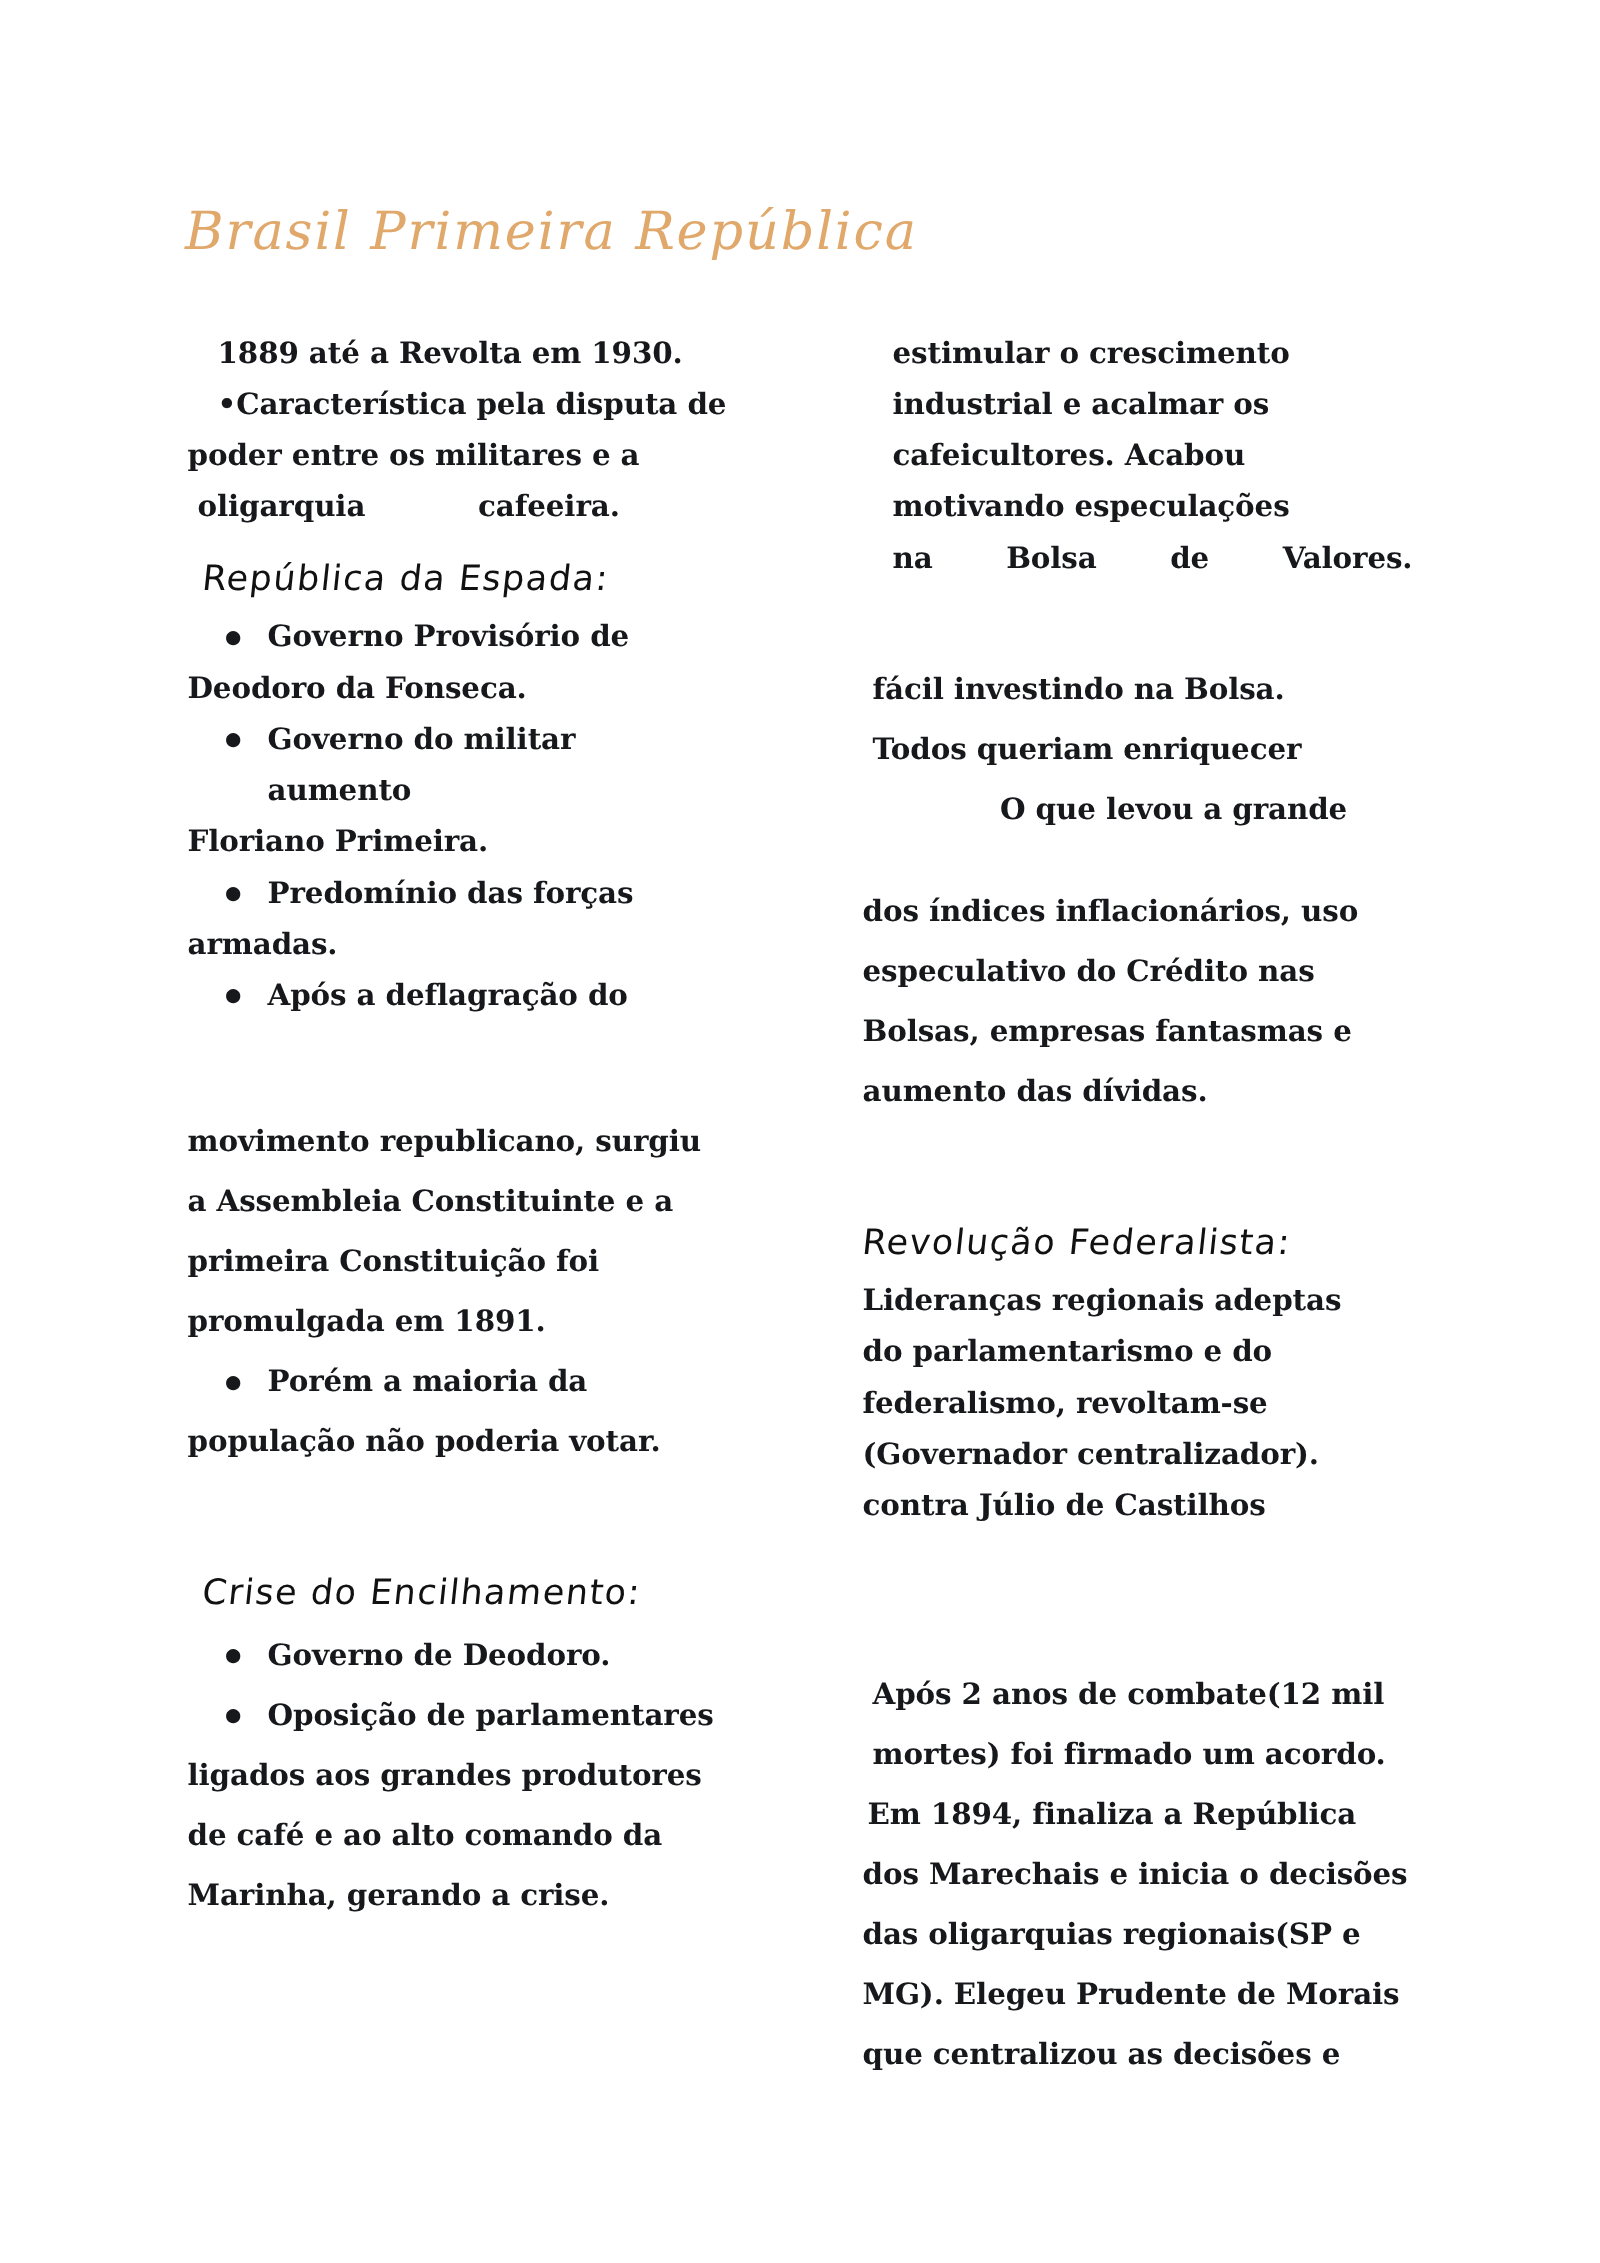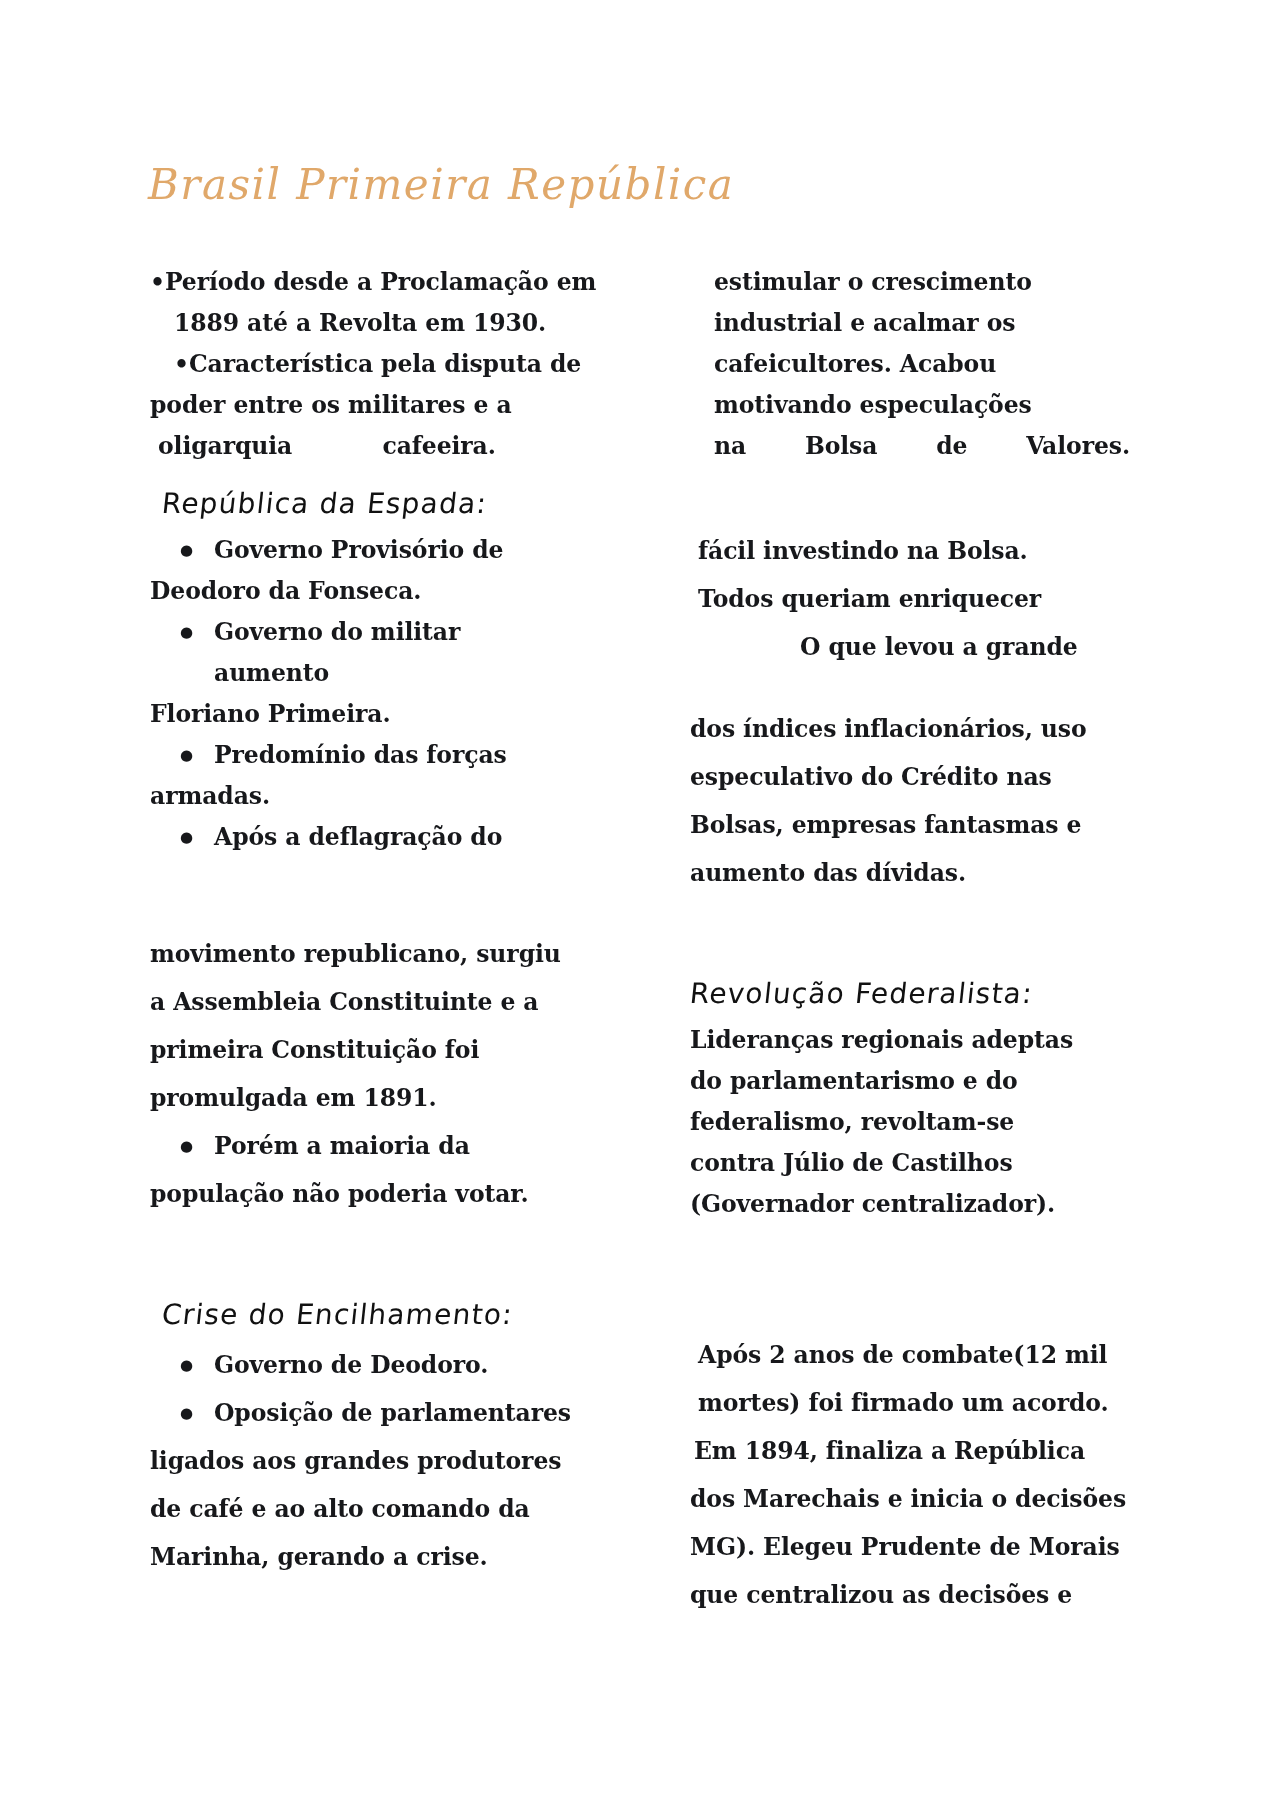--- a/index.html
+++ b/index.html
@@ -108,21 +108,20 @@
 </head>
 <body>
 
 <div class="page">
 
   <div class="doc-title">Brasil Primeira República</div>
 
   <div class="col col-left">
 
     <div class="blk">
-      <p>•Período desde a Proclamação em</p>
       <p class="indent-1">1889 até a Revolta em 1930.</p>
       <p class="indent-1">•Característica pela disputa de</p>
       <p>poder entre os militares e a</p>
       <p class="justify-row">
         <span>oligarquia</span>
         <span class="right-shift">cafeeira.</span>
         <span style="width:120px"></span>
       </p>
     </div>
 
@@ -205,30 +204,31 @@
     <div class="gap-l"></div>
 
     <div class="sec" style="margin-left:0">
       <span class="hand">Revolução Federalista:</span>
     </div>
 
     <div class="blk">
       <p>Lideranças regionais adeptas</p>
       <p>do parlamentarismo e do</p>
       <p>federalismo, revoltam-se</p>
+      <p>(Governador centralizador).</p>
       <p>contra Júlio de Castilhos</p>
-      <p>(Governador centralizador).</p>
     </div>
 
     <div class="gap-xl"></div>
     <div class="gap-m"></div>
 
     <div class="blk">
       <p class="loose" style="padding-left:8px">Após 2 anos de combate(12 mil</p>
       <p class="loose" style="padding-left:8px">mortes) foi firmado um acordo.</p>
       <p class="loose" style="padding-left:4px">Em 1894, finaliza a República</p>
       <p class="loose">dos Marechais e inicia o decisões</p>
+      <p class="loose">das oligarquias regionais(SP e</p>
       <p class="loose">MG). Elegeu Prudente de Morais</p>
       <p class="loose">que centralizou as decisões e</p>
     </div>
 
   </div>
 </div>
 
 </body></html>

